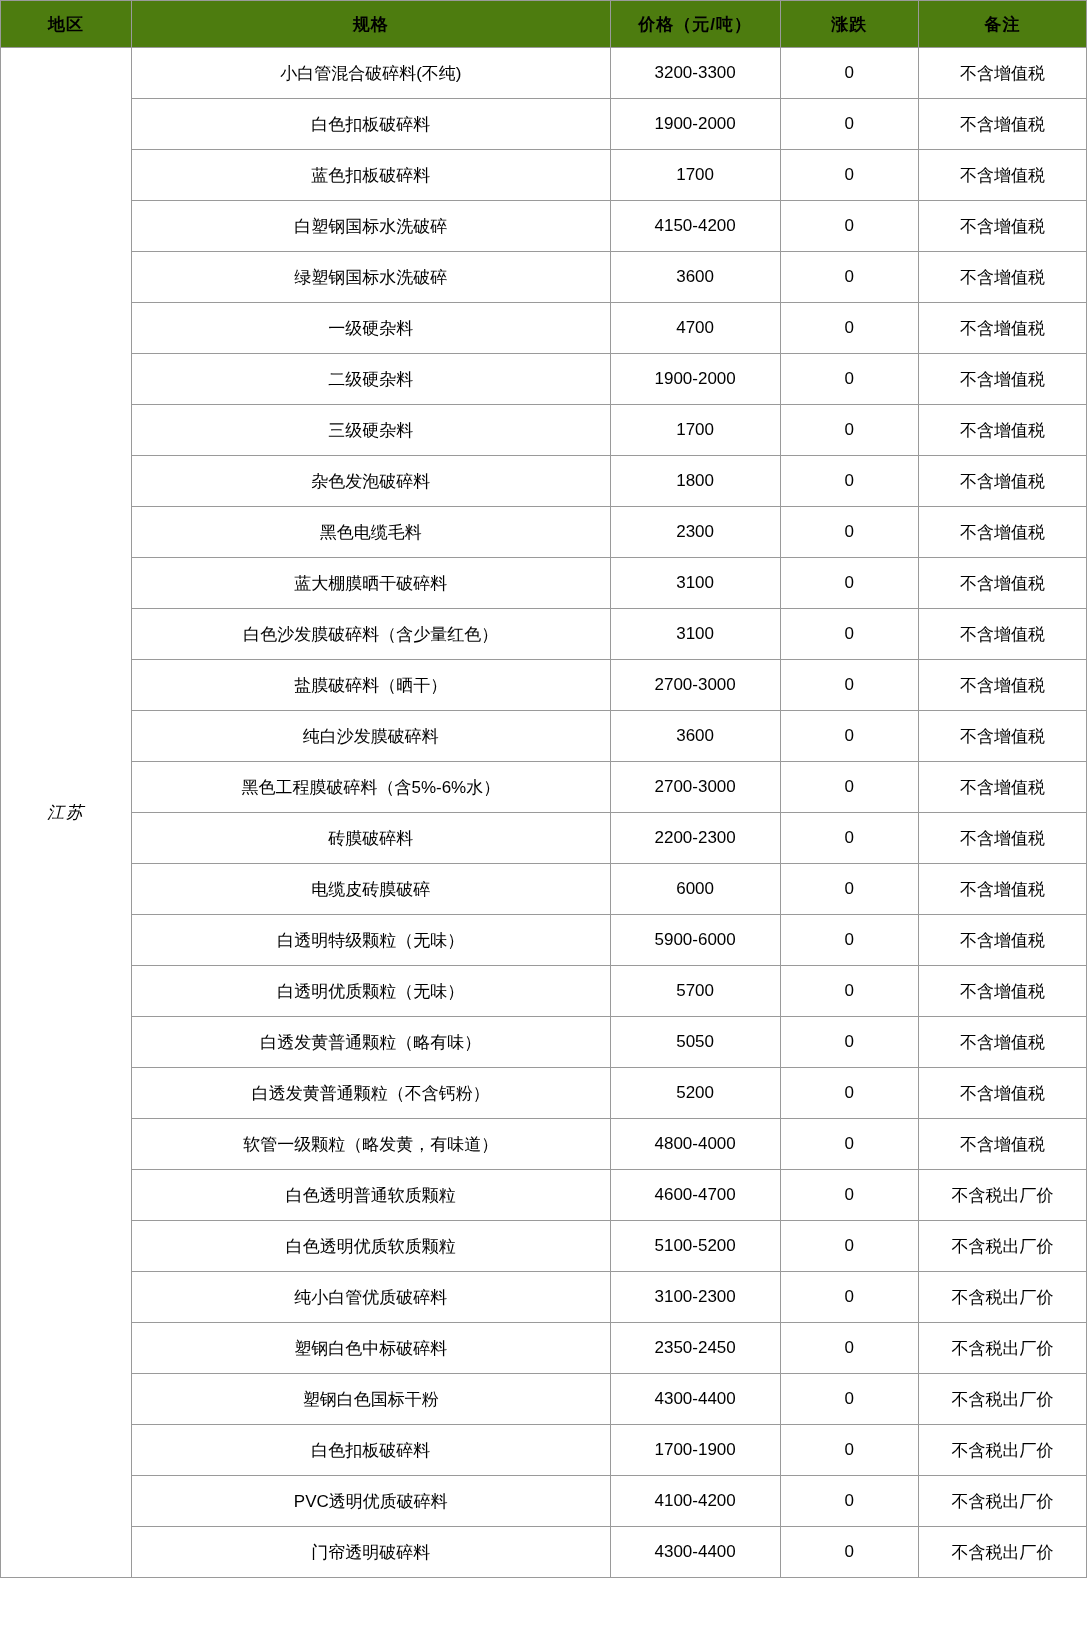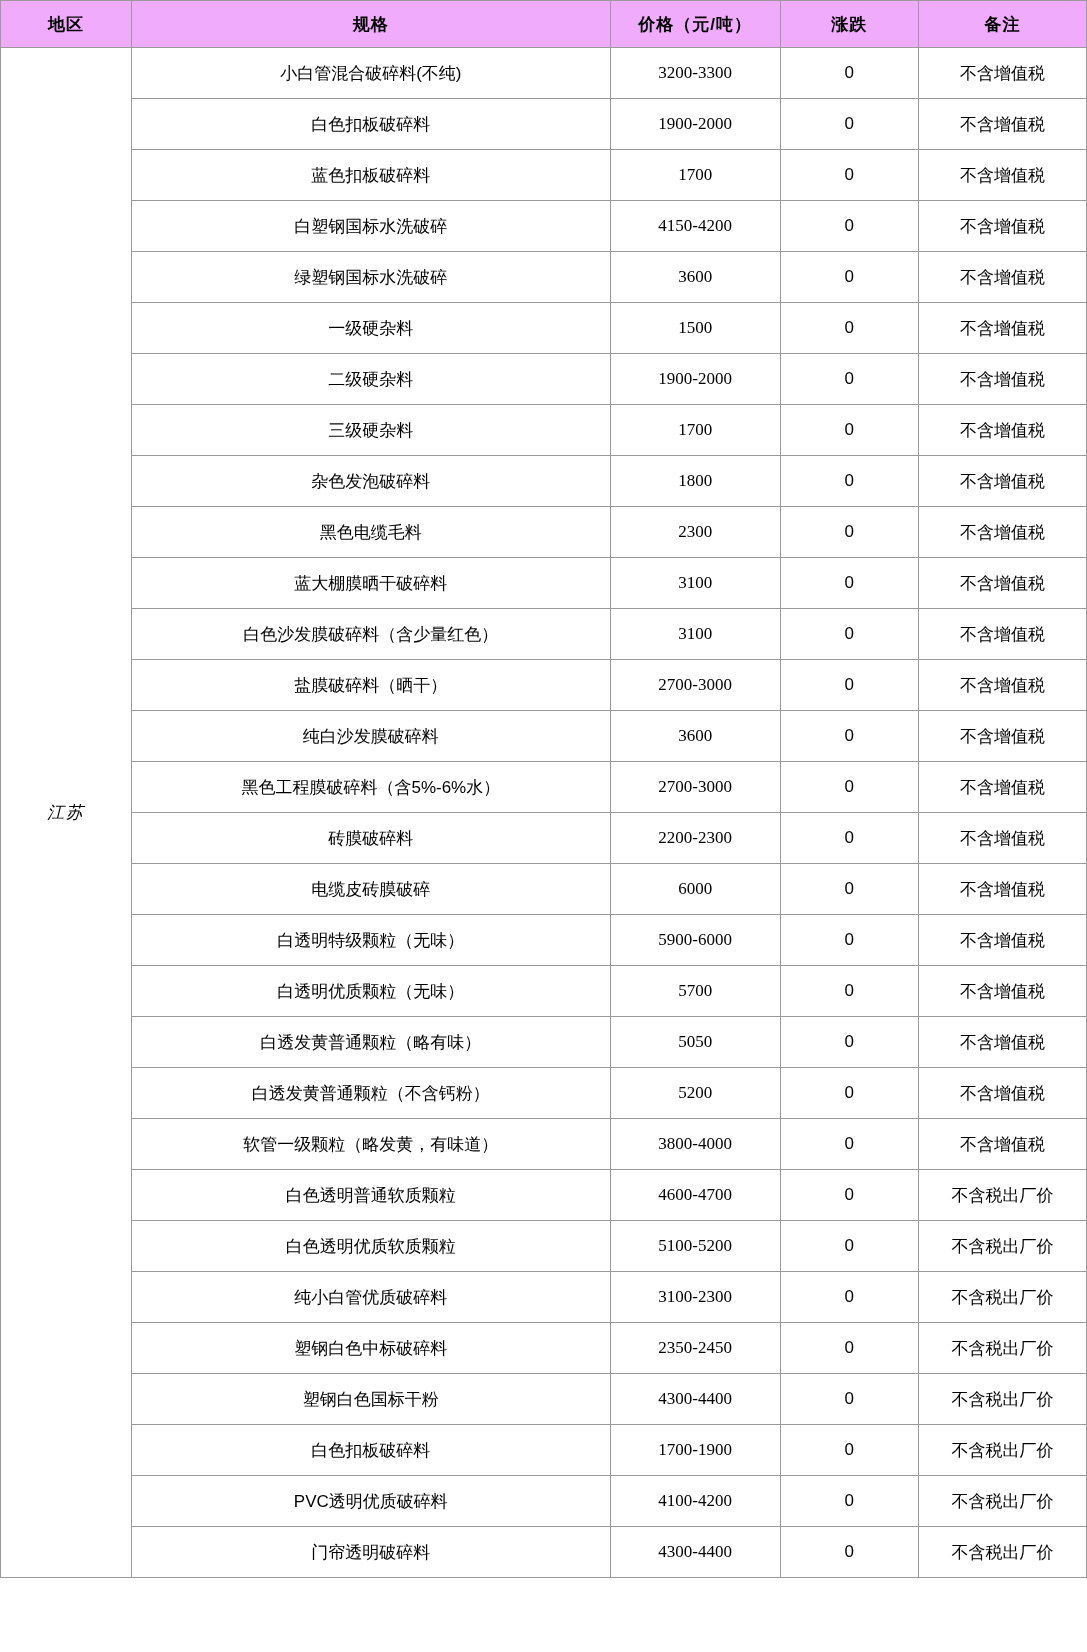--- a/index.html
+++ b/index.html
@@ -19,21 +19,21 @@
   }
   table.price-table th,
   table.price-table td {
     border: 1px solid #9a9a9a;
     text-align: center;
     vertical-align: middle;
     font-size: 17px;
     padding: 0;
   }
   thead th {
-    background: #f0abfc;
+    background: #4d7c0f;
     color: #000000;
     font-weight: bold;
     height: 46px;
     font-size: 19px;
     letter-spacing: 1px;
     border: 1px solid #7f7f7f;
   }
   col.c-region { width: 131px; }
   col.c-spec   { width: 478px; }
   col.c-price  { width: 170px; }
@@ -47,21 +47,20 @@
     font-style: italic;
   }
   tbody td {
     height: 50px;
   }
   td.spec-cell {
     font-size: 17px;
   }
   td.price-cell {
     font-size: 17px;
-    font-family: Liberation Serif, serif;
   }
   td.change-cell {
     font-size: 16px;
   }
   td.note-cell {
     font-size: 16px;
     font-family: Liberation Serif, serif;
   }
 </style>
 </head>
@@ -111,21 +110,21 @@
         <td class="note-cell">不含增值税</td>
       </tr>
       <tr>
         <td class="spec-cell">绿塑钢国标水洗破碎</td>
         <td class="price-cell">3600</td>
         <td class="change-cell">0</td>
         <td class="note-cell">不含增值税</td>
       </tr>
       <tr>
         <td class="spec-cell">一级硬杂料</td>
-        <td class="price-cell">1500</td>
+        <td class="price-cell">4700</td>
         <td class="change-cell">0</td>
         <td class="note-cell">不含增值税</td>
       </tr>
       <tr>
         <td class="spec-cell">二级硬杂料</td>
         <td class="price-cell">1900-2000</td>
         <td class="change-cell">0</td>
         <td class="note-cell">不含增值税</td>
       </tr>
       <tr>
@@ -207,21 +206,21 @@
         <td class="note-cell">不含增值税</td>
       </tr>
       <tr>
         <td class="spec-cell">白透发黄普通颗粒（不含钙粉）</td>
         <td class="price-cell">5200</td>
         <td class="change-cell">0</td>
         <td class="note-cell">不含增值税</td>
       </tr>
       <tr>
         <td class="spec-cell">软管一级颗粒（略发黄，有味道）</td>
-        <td class="price-cell">3800-4000</td>
+        <td class="price-cell">4800-4000</td>
         <td class="change-cell">0</td>
         <td class="note-cell">不含增值税</td>
       </tr>
       <tr>
         <td class="spec-cell">白色透明普通软质颗粒</td>
         <td class="price-cell">4600-4700</td>
         <td class="change-cell">0</td>
         <td class="note-cell">不含税出厂价</td>
       </tr>
       <tr>

